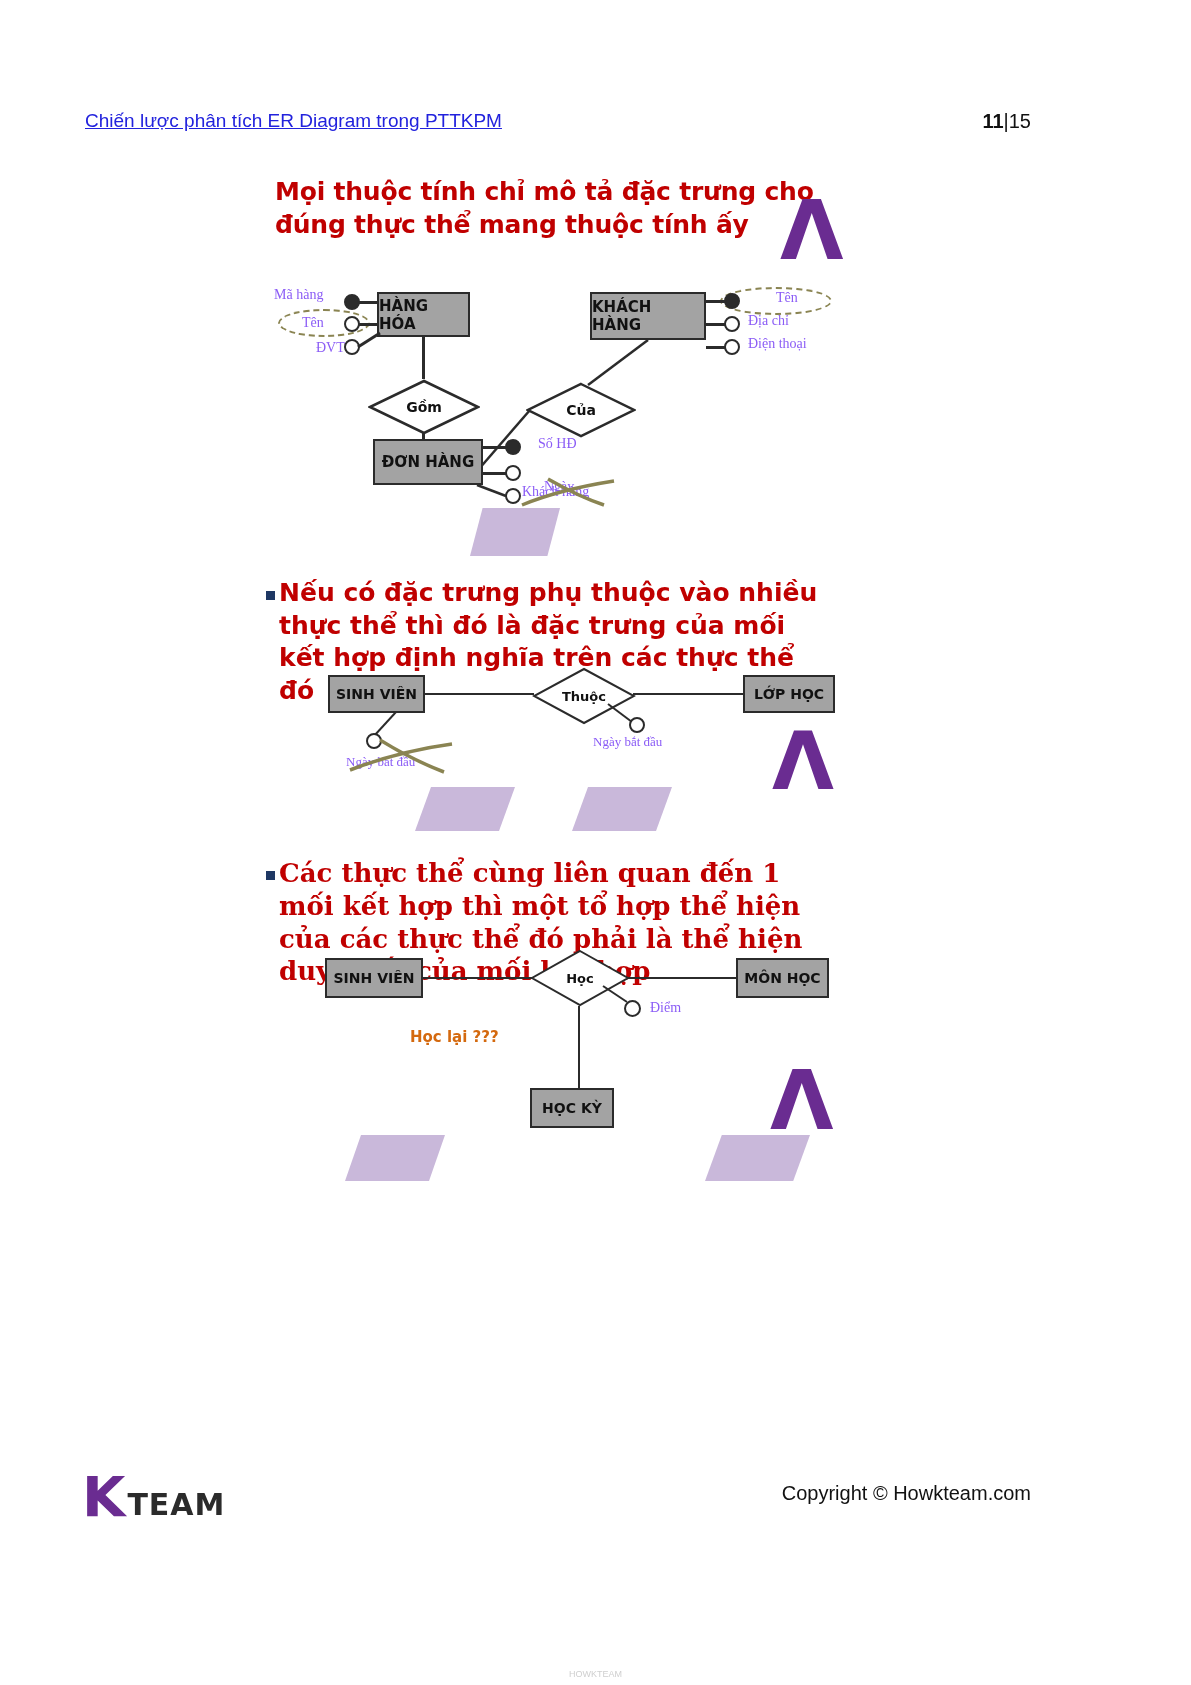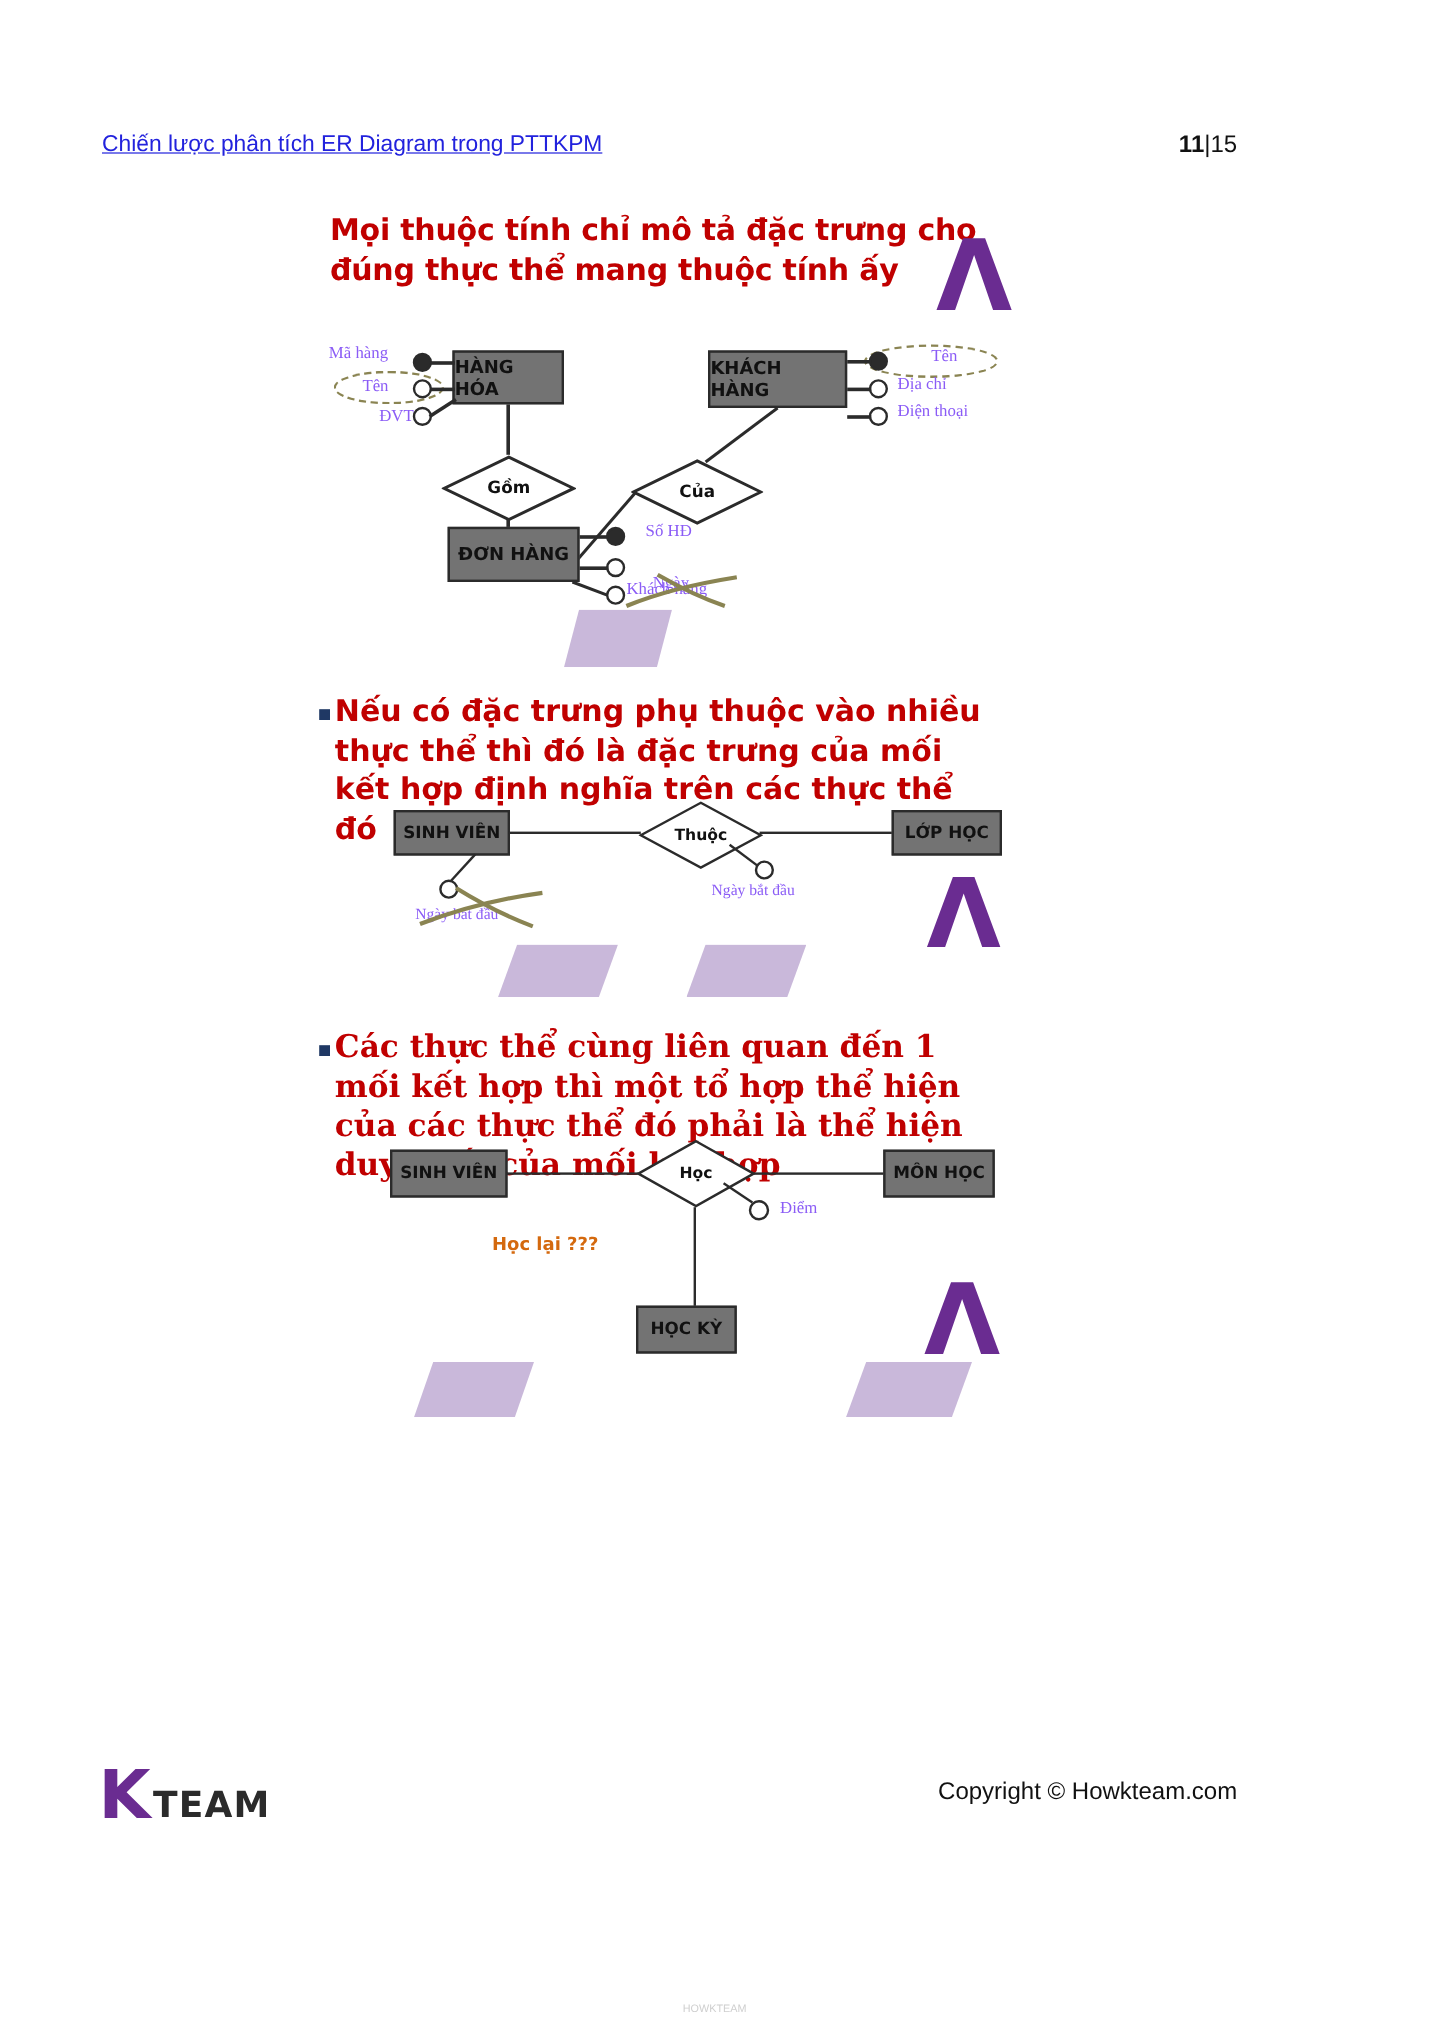--- a/index.html
+++ b/index.html
@@ -89,21 +89,21 @@
   .paral {
     position: absolute;
     background: #c9b8da;
   }
 
   
   .er { position: absolute; }
   .entity {
     position: absolute;
     border: 2px solid #2b2b2b;
-    background: #737373;
+    background: #a3a3a3;
     display: flex;
     align-items: center;
     justify-content: center;
     font-weight: bold;
     font-family: "DejaVu Sans", sans-serif;
     color: #111;
     box-sizing: border-box;
   }
   .diamond-wrap {
     position: absolute;

